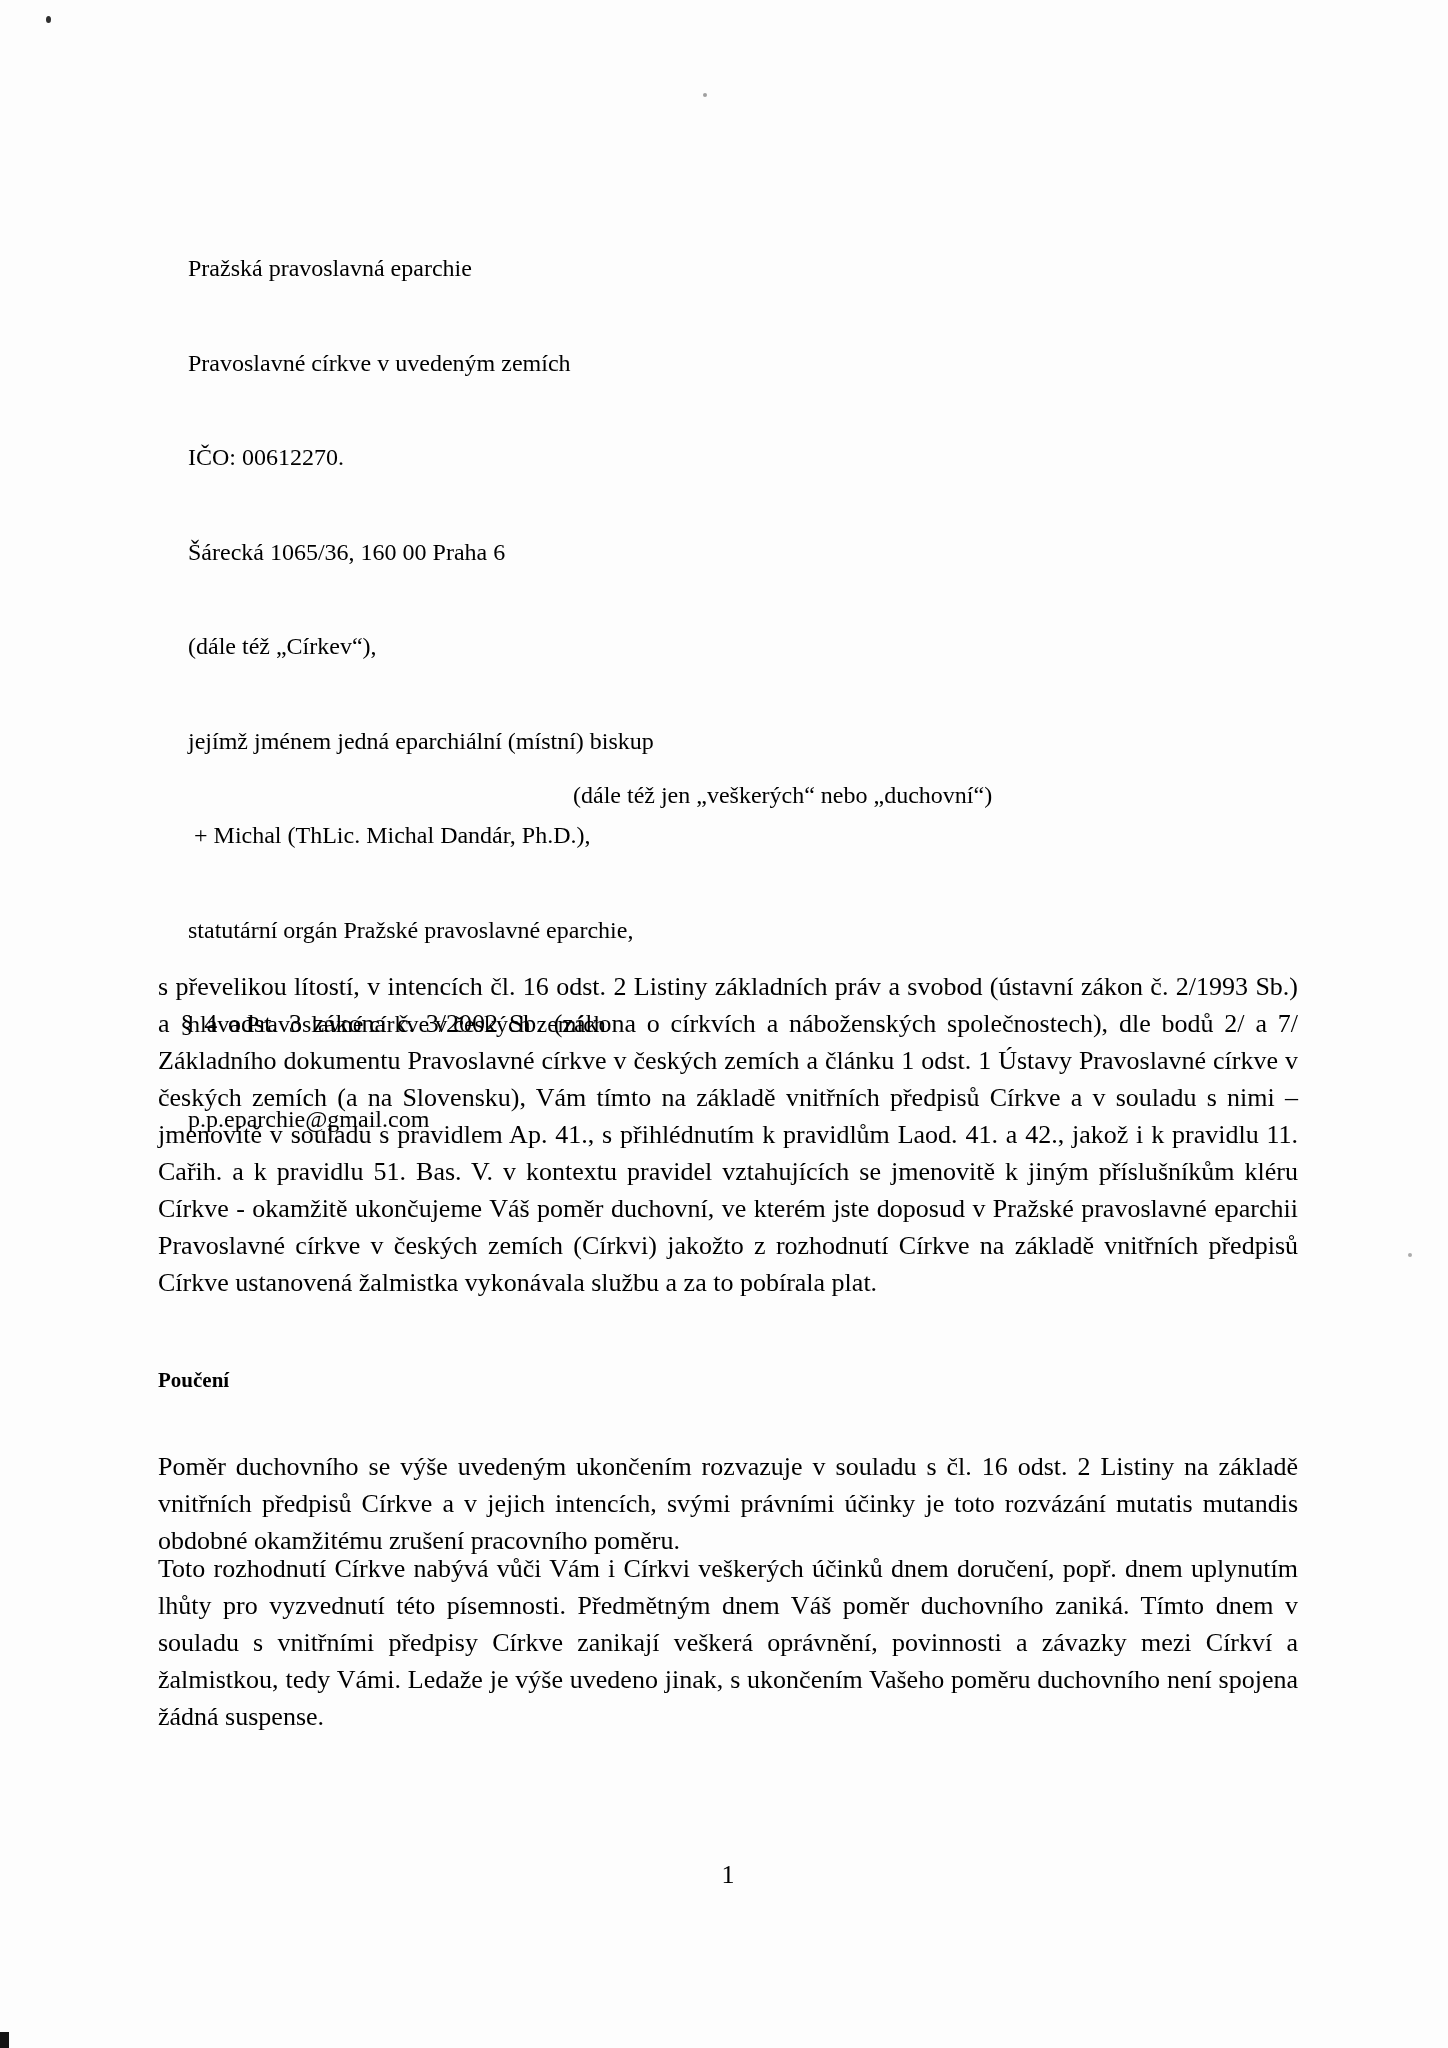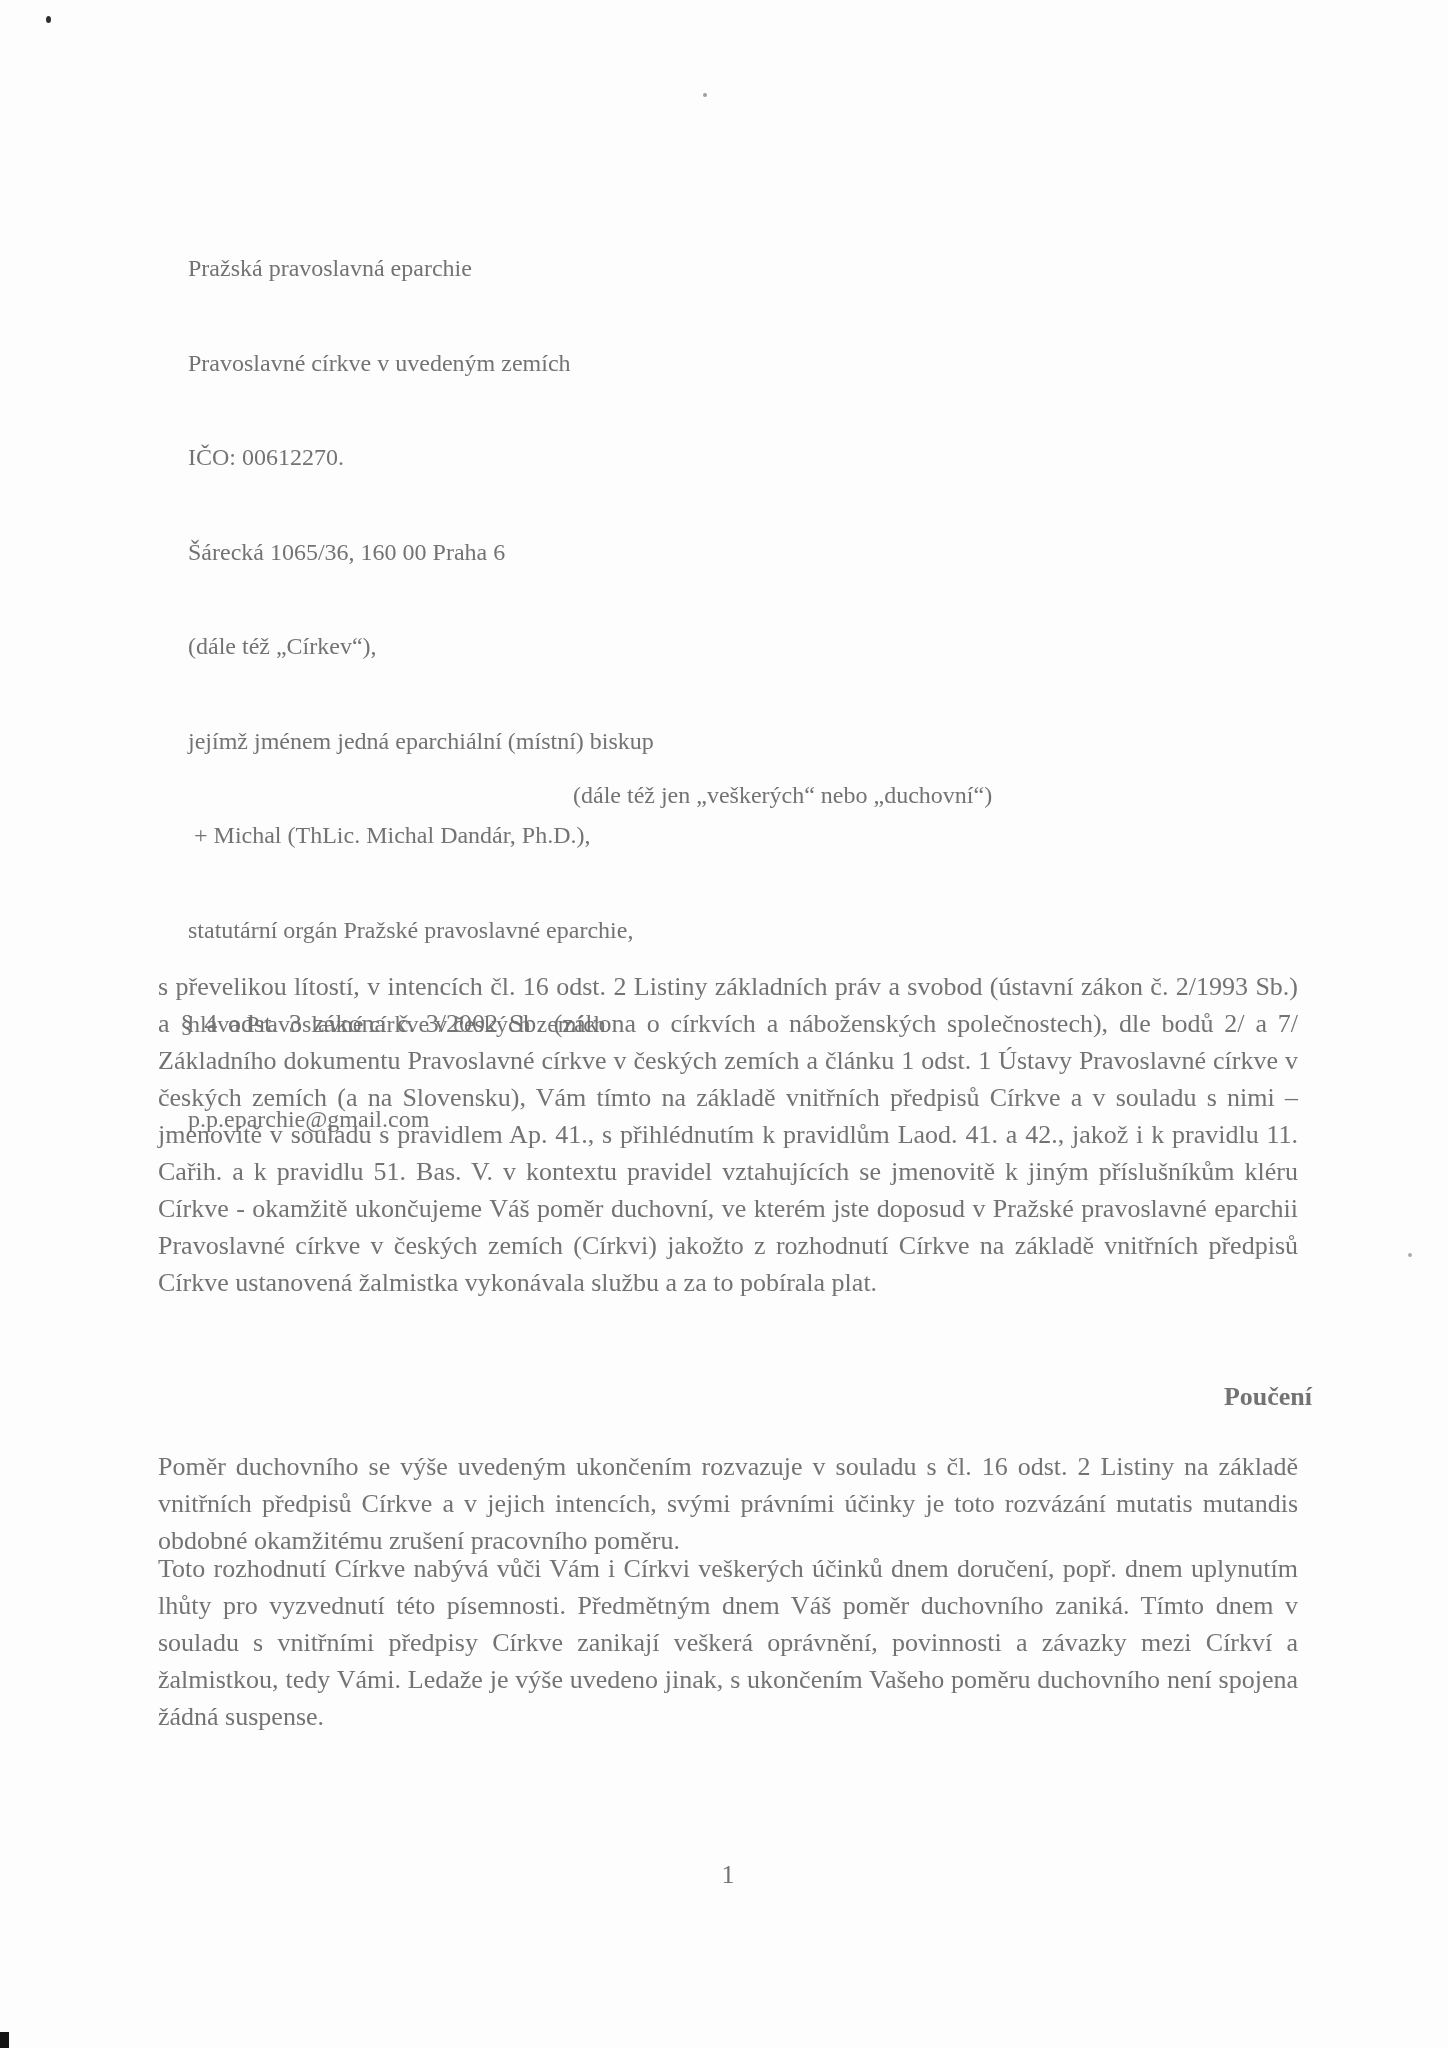--- a/index.html
+++ b/index.html
@@ -6,21 +6,21 @@
     margin: 0;
     padding: 0;
     background: #ffffff;
   }
   .page {
     position: relative;
     width: 1448px;
     height: 2048px;
     background: #fdfdfd;
     font-family: "Liberation Serif", "DejaVu Serif", serif;
-    color: #737373;
+    color: #000000;
     overflow: hidden;
   }
   .header-block {
     position: absolute;
     left: 188px;
     top: 190px;
     font-size: 24px;
     line-height: 31.5px;
     white-space: pre;
   }
@@ -38,24 +38,24 @@
     font-size: 26px;
     line-height: 37px;
     text-align: justify;
   }
   .p1 { top: 968px; }
   .section-heading {
     position: absolute;
     left: 158px;
     top: 1368px;
     width: 1140px;
-    margin: 14px;
-    font-size: 26px;
+    margin: 0;
+    font-size: 21px;
     font-weight: bold;
-    text-align: right;
+    text-align: left;
   }
   .p2 { top: 1448px; }
   .p3 { top: 1550px; font-family: Liberation Serif, serif; }
   .page-number {
     position: absolute;
     left: 158px;
     top: 1860px;
     width: 1140px;
     text-align: center;
     font-size: 26px;

